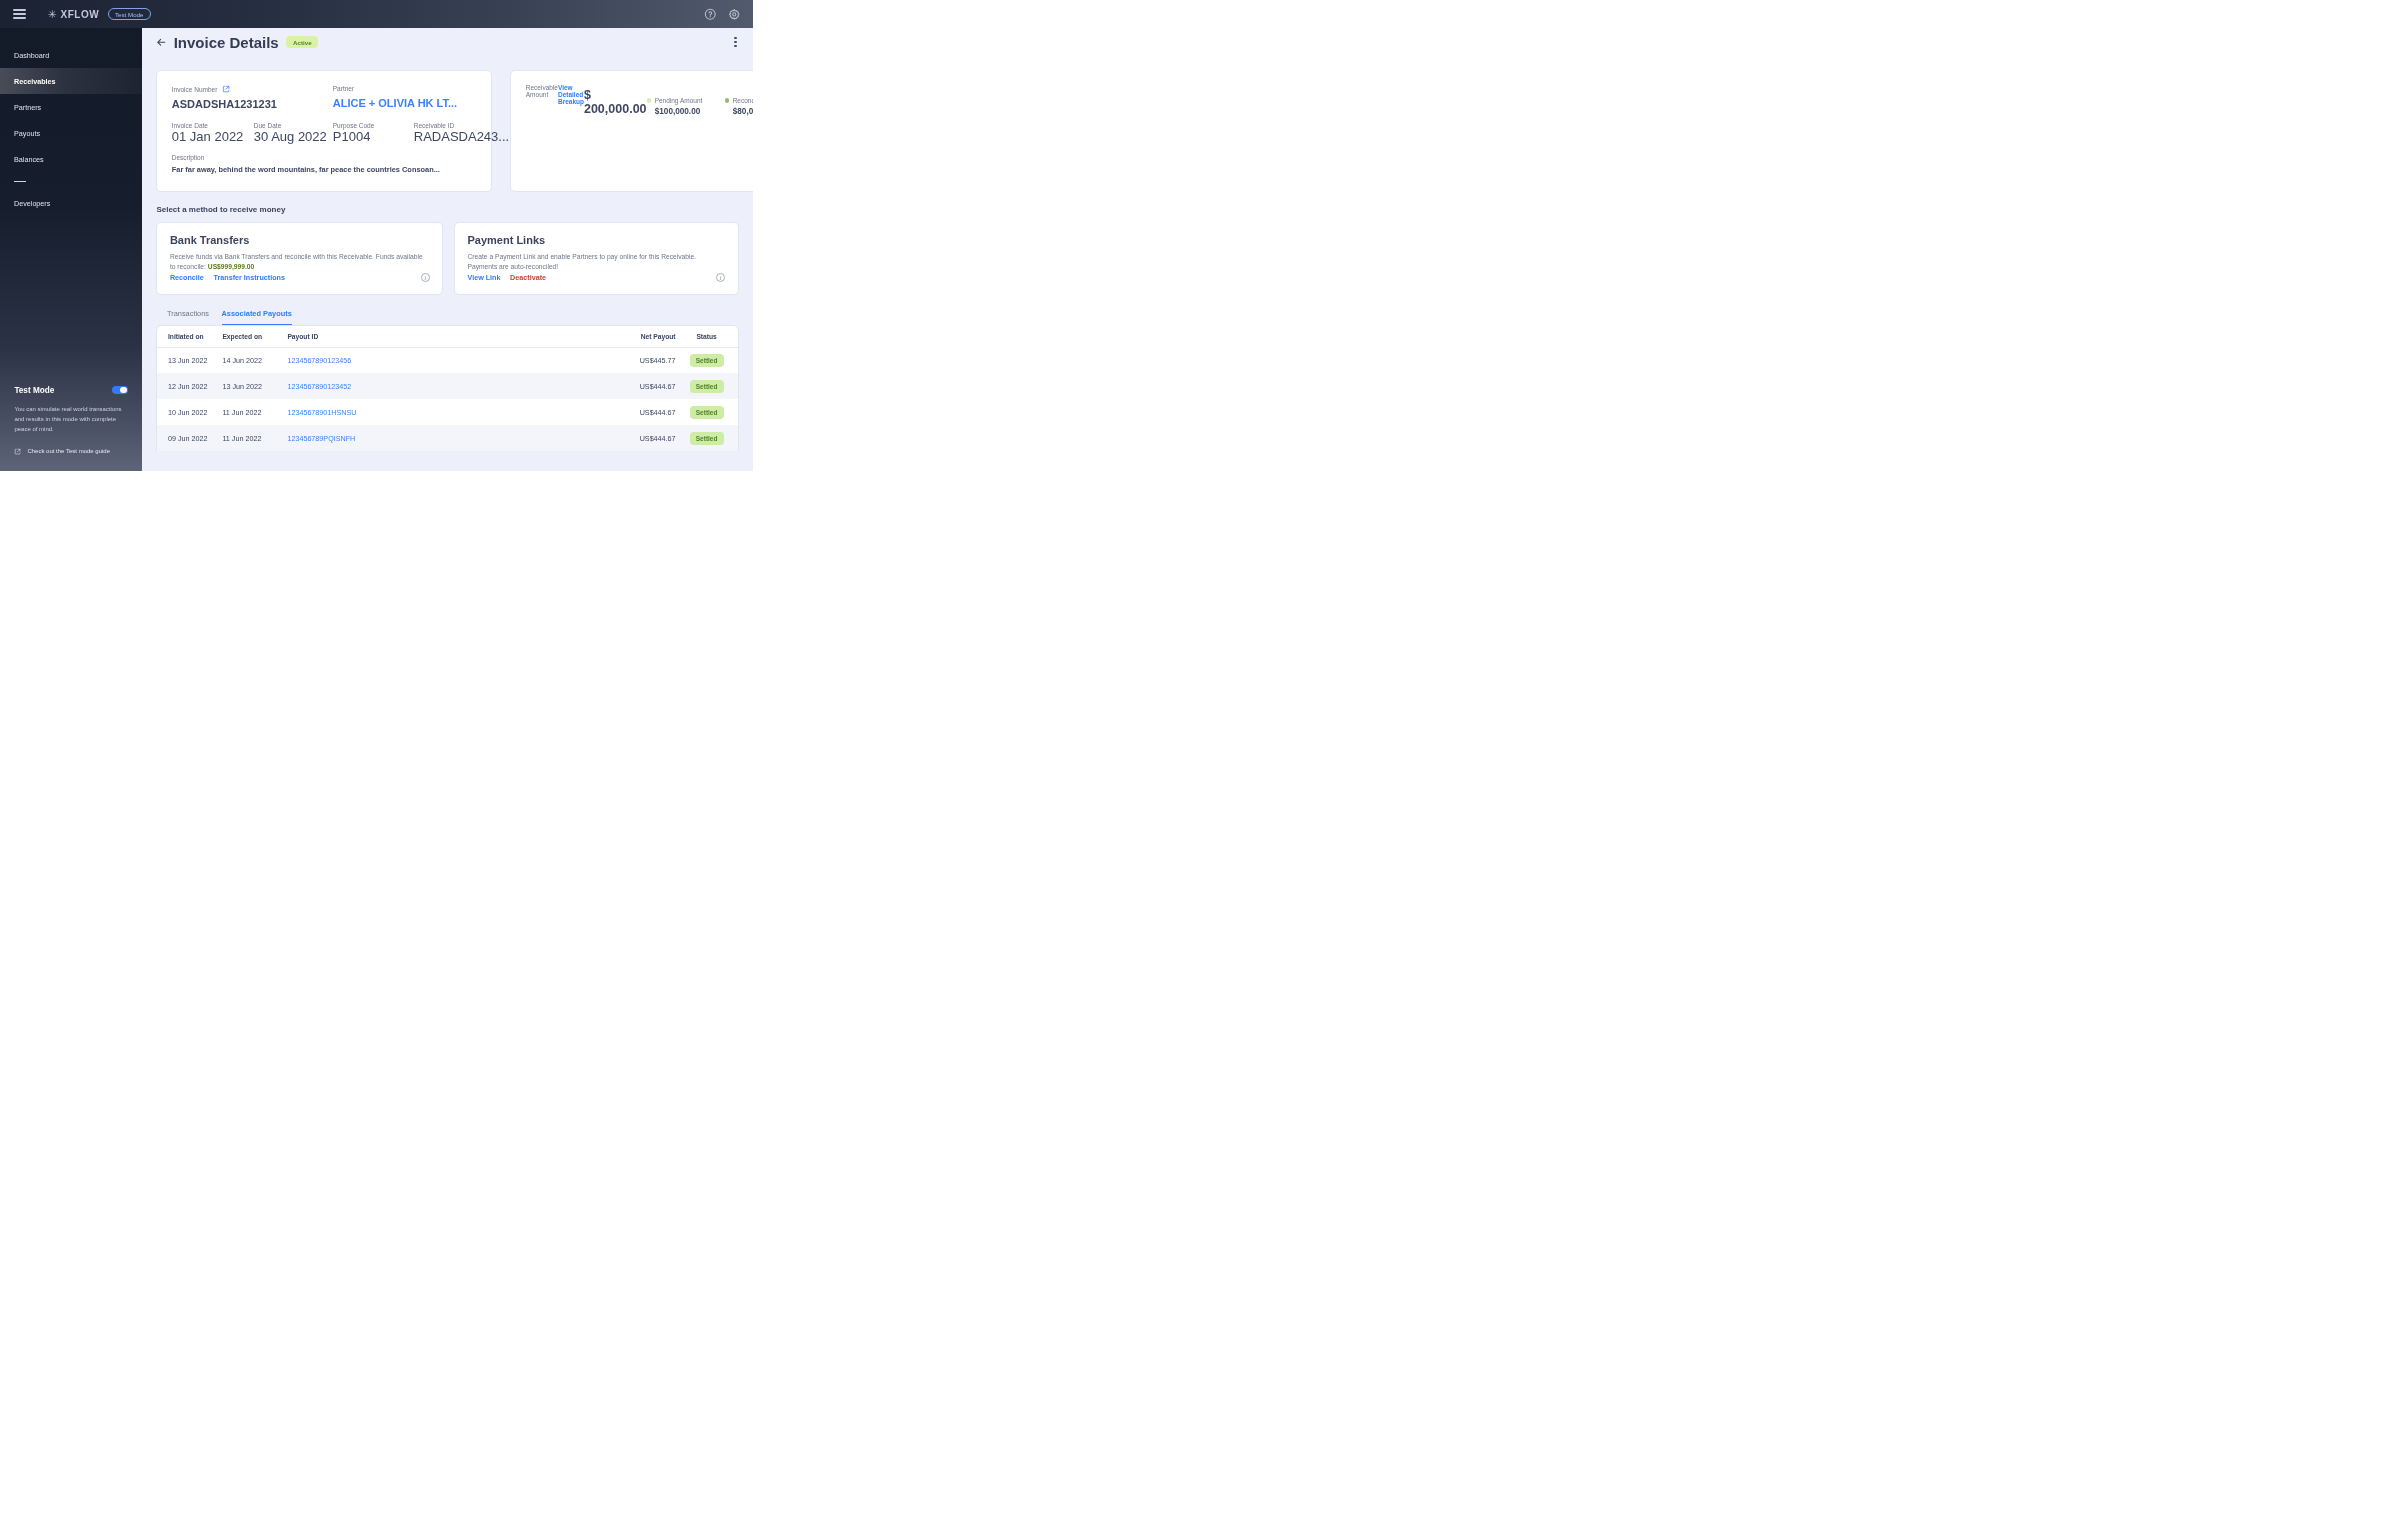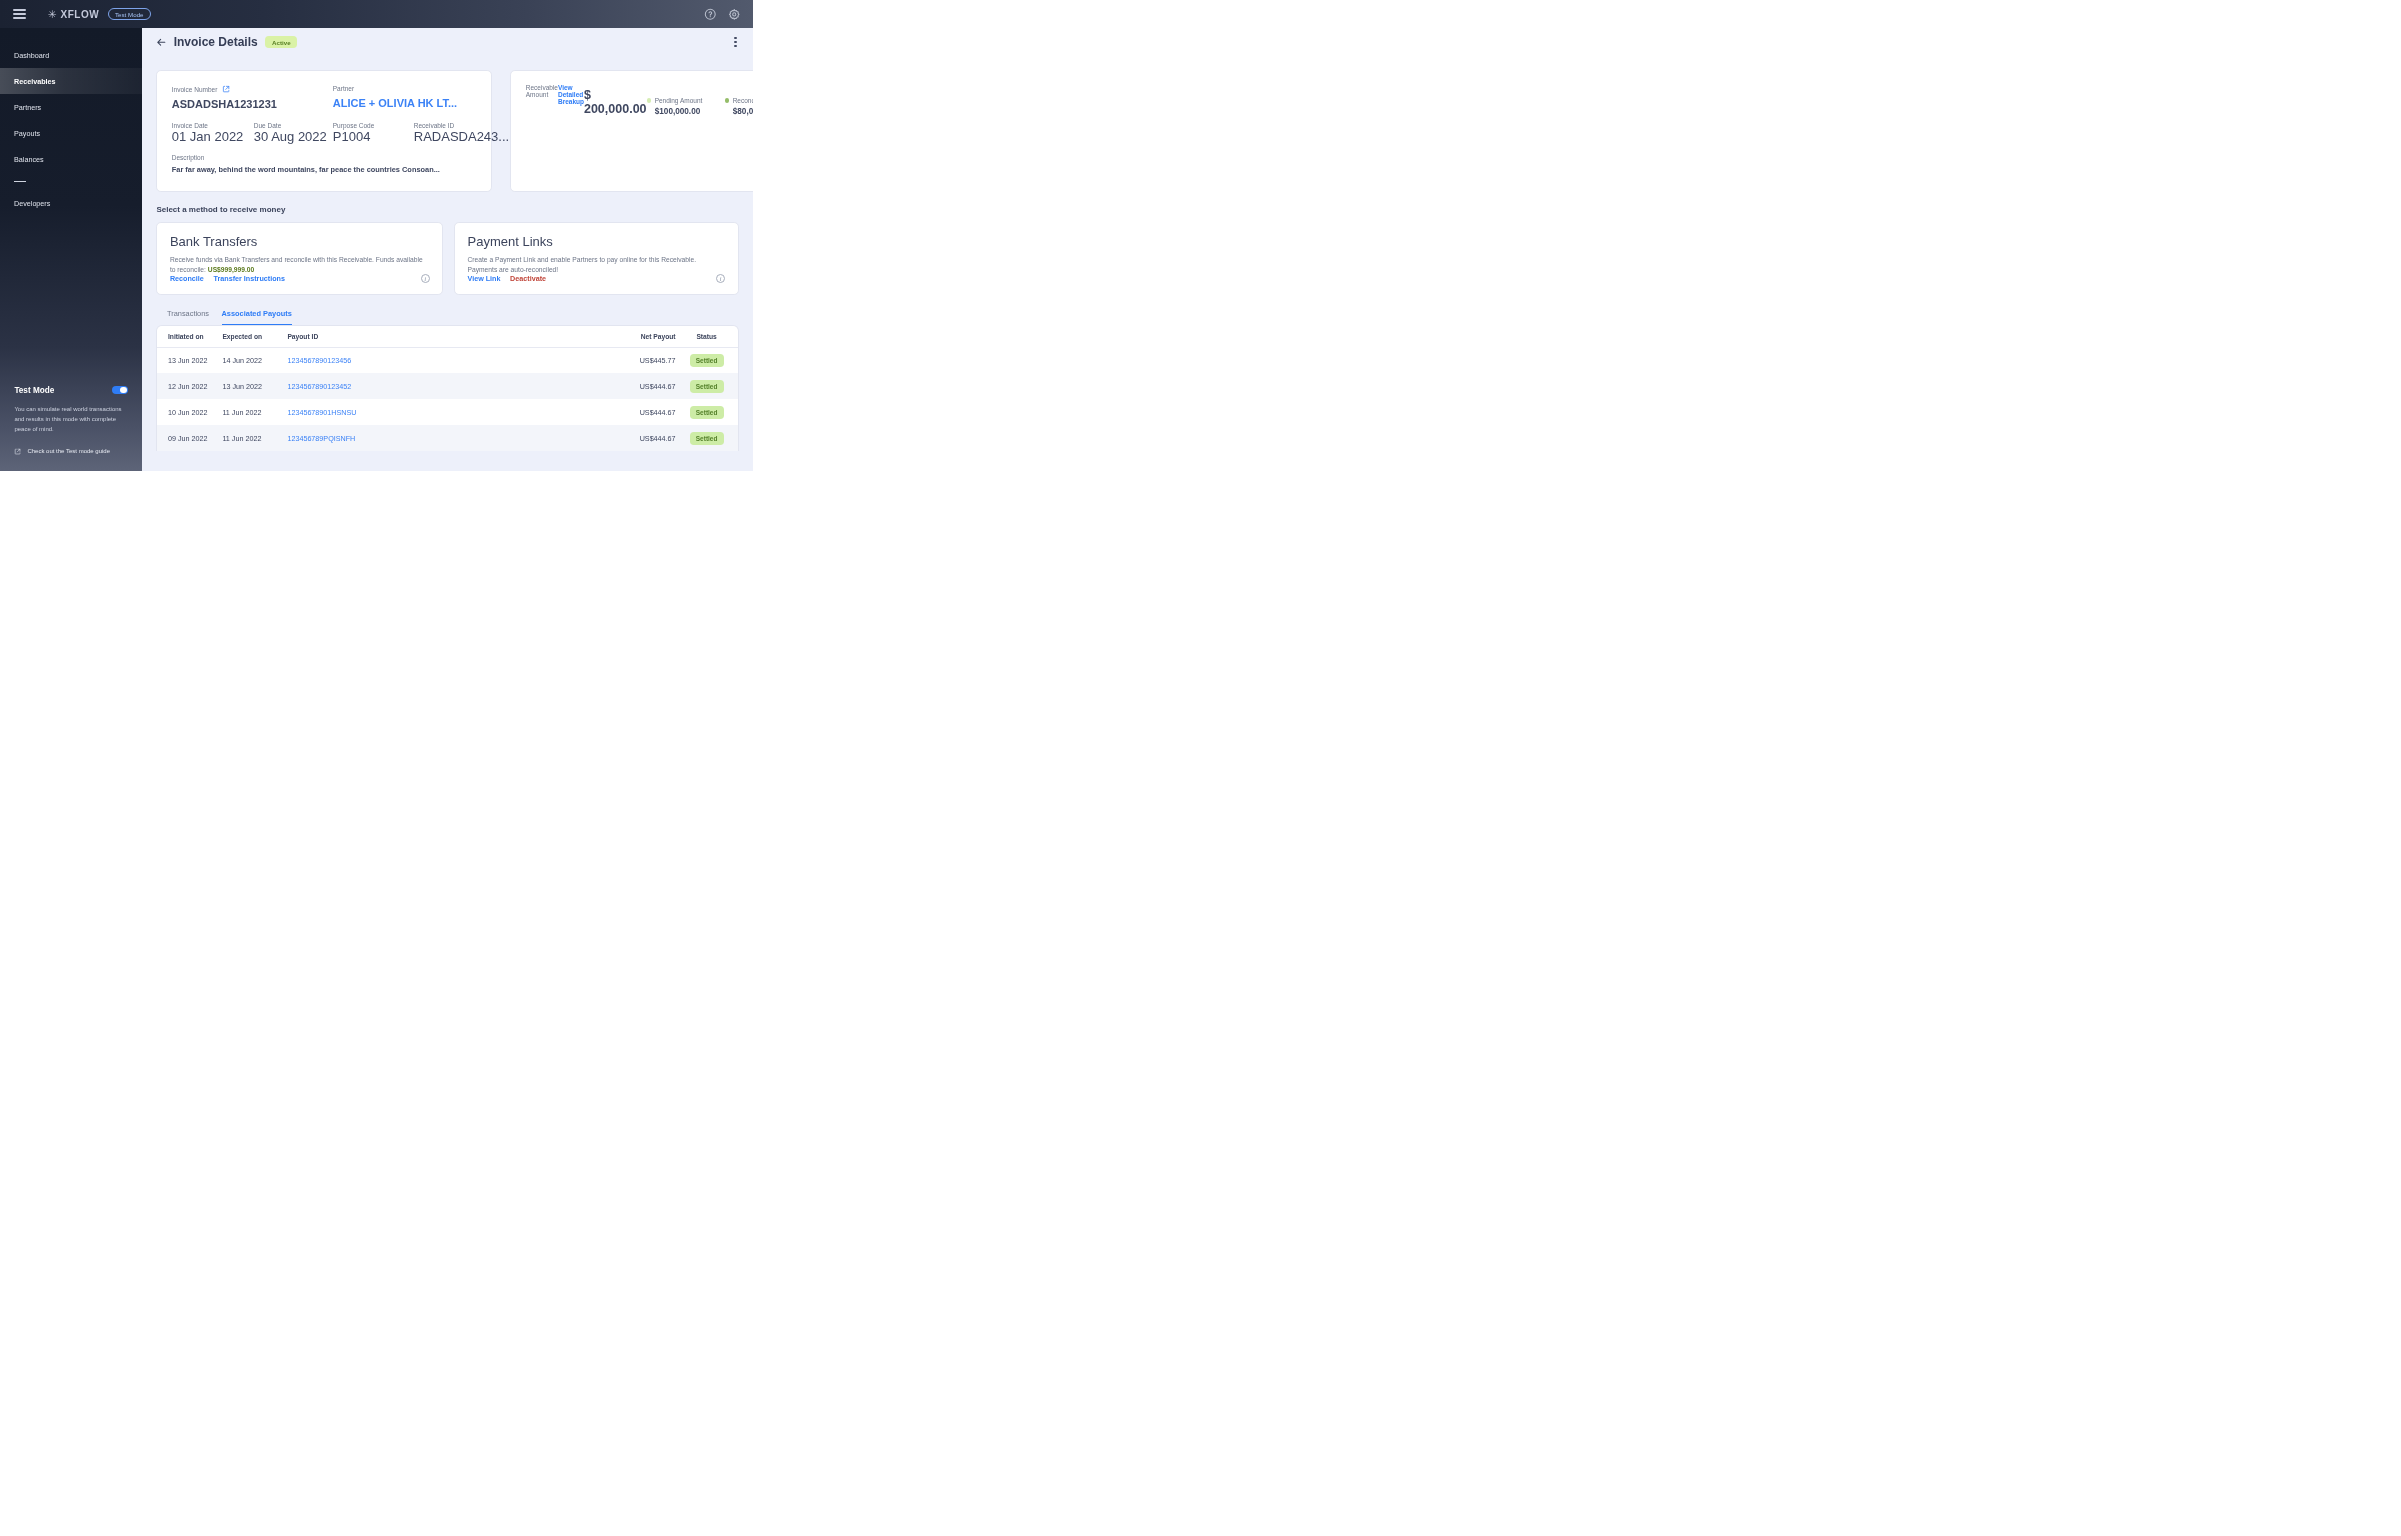--- a/index.html
+++ b/index.html
@@ -43,21 +43,21 @@
   .tm-desc { margin-top:10.6px; font-size:6px; line-height:1.6; color:#cdd2df; }
   .tm-guide { margin-top:13.4px; display:flex; align-items:center; gap:5.8px; font-size:6px; color:#e6e9f1; cursor:pointer; }
   .ext-icon { width:7.2px; height:7.2px; color:#dfe3ec; }
   .ext-icon svg { width:100%; height:100%; display:block; }
 
   
   .main { flex:1; min-width:0; display:flex; flex-direction:column; background:#edf0fa; }
   .main-header { height:28px; flex:0 0 28px; display:flex; align-items:center; padding:0 14.4px; }
   .back-arrow { width:10.6px; height:10.6px; color:#3c445c; cursor:pointer; }
   .back-arrow svg { width:100%; height:100%; display:block; }
-  .page-title { margin-left:6.7px; font-size:12px; font-weight:700; color:#353d55; }
+  .page-title { margin-left:6.7px; font-size:15px; font-weight:700; color:#353d55; }
   .status-badge { margin-left:7.7px; background:#daf2a6; color:#567d22; font-size:6.2px; font-weight:700;
     padding:2.4px 6.7px; border-radius:3.8px; }
   .kebab { margin-left:auto; display:flex; flex-direction:column; gap:1.9px; cursor:pointer; padding:1.9px; }
   .kebab i { width:2.4px; height:2.4px; border-radius:50%; background:#434b63; }
 
   .content { padding:0 14.4px; flex:1; min-height:0; }
   .card { background:#ffffff; border:0.5px solid #e2e5f0; border-radius:4.8px; }
 
   
   .row1 { display:flex; gap:18px; margin-top:14px; }
@@ -93,21 +93,21 @@
   .info-icon { width:9px; height:9px; border:0.7px solid #a7aebc; border-radius:50%; color:#a7aebc;
     font-size:5.8px; display:flex; align-items:center; justify-content:center; font-family:"Liberation Serif",serif;
     font-style:italic; font-weight:700; cursor:pointer; flex:0 0 9px; }
 
   
   .section-heading { margin-top:12.5px; font-size:8px; font-weight:700; color:#3c445c; }
   .row2 { display:flex; gap:10.6px; margin-top:8.2px; }
   .method-card { height:73px; padding:11.5px 12.5px; display:flex; flex-direction:column; }
   .bank-card { width:287px; }
   .pay-card { flex:1; }
-  .method-title { font-size:13px; font-weight:400; color:#3c445c; }
+  .method-title { font-size:11px; font-weight:700; color:#3c445c; }
   .method-desc { margin-top:5.8px; font-size:6.7px; line-height:1.45; color:#6d7587; }
   .olive { color:#5c7a1e; font-weight:700; }
   .method-actions { margin-top:auto; display:flex; align-items:center; gap:9.6px; }
   .action-link { font-size:7.2px; font-weight:700; color:#2e7cf6; cursor:pointer; }
   .action-link.red { color:#c0453a; }
   .method-actions .info-icon { margin-left:auto; }
 
   
   .tabs { display:flex; gap:12.5px; margin-top:14.4px; padding-left:10.6px; }
   .tab { font-size:7.4px; padding-bottom:6.2px; border-bottom:1.4px solid transparent; cursor:pointer; color:#6d7587; }

